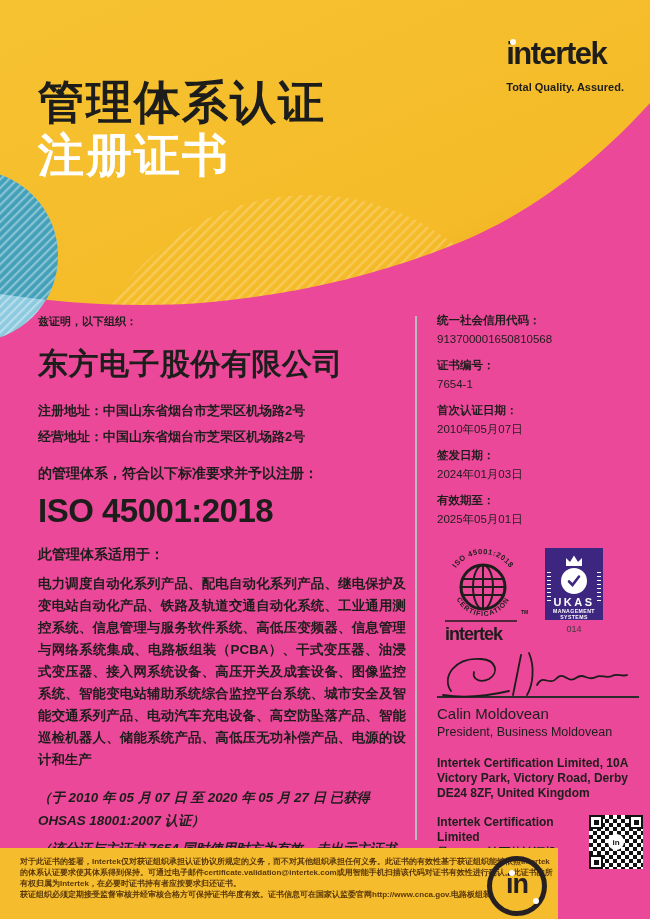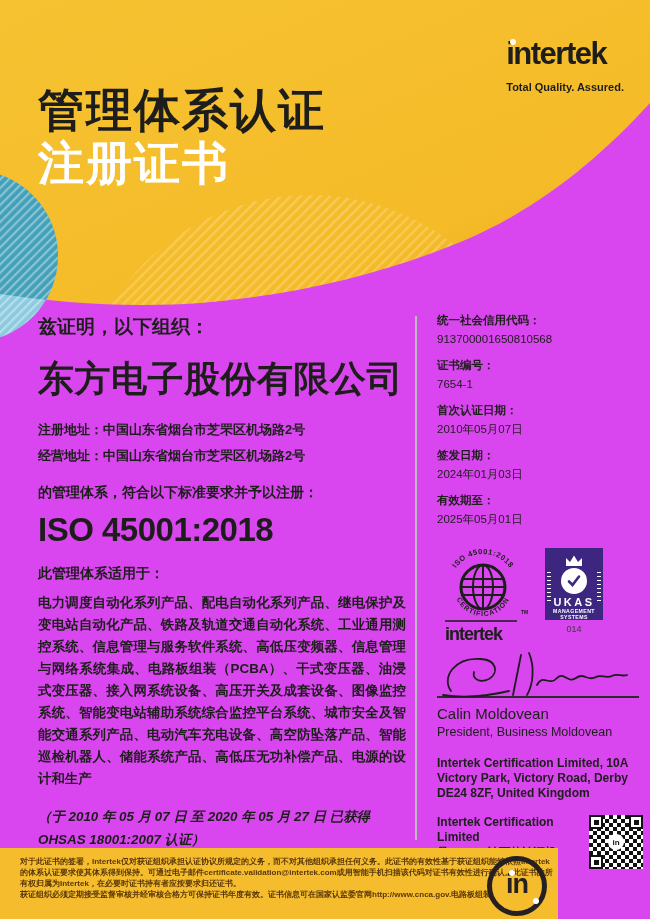--- a/index.html
+++ b/index.html
@@ -1,35 +1,35 @@
 <!DOCTYPE html>
 <html><head>
 <meta charset="utf-8">
 <style>
   * { margin:0; padding:0; box-sizing:border-box; }
   html,body { background:#e8e8e8; }
   body { font-family:"Liberation Sans","DejaVu Sans",sans-serif; color:#1d1d1b; }
-  .page { position:relative; width:650px; height:919px; background:#d946ef; overflow:hidden; margin:0 auto; }
+  .page { position:relative; width:650px; height:919px; background:#ec4899; overflow:hidden; margin:0 auto; }
 
   
   .header-art { position:absolute; top:0; left:0; width:650px; height:340px; }
 
   .brand { position:absolute; top:38px; right:26px; }
   .brand-word { position:relative; font-size:31px; font-weight:700; letter-spacing:-1.5px; color:#1d1d1b; line-height:1; }
   .brand-dot { position:absolute; left:4px; top:1px; width:6px; height:6px; border-radius:50%; background:#fffdf4; }
   .brand-tagline { font-size:11px; font-weight:700; margin-top:12px; color:#1d1d1b; }
 
-  .title { position:absolute; left:38px; top:84px; font-weight:800; font-size:46px; letter-spacing:2px; line-height:1.16; }
+  .title { position:absolute; left:38px; top:76px; font-weight:800; font-size:46px; letter-spacing:2px; line-height:1.16; }
   .title .t1 { color:#1d1d1b; }
   .title .t2 { color:#ffffff; }
 
   
   .col-left { position:absolute; left:38px; top:314px; width:368px; }
-  .intro { font-size:19px; font-weight:700; }
-  .company { font-size:36px; font-weight:800; margin-top:15px; letter-spacing:0.5px; }
+  .intro { font-size:11px; font-weight:700; }
+  .company { font-size:30px; font-weight:800; margin-top:15px; letter-spacing:0.5px; }
   .addr { font-size:13px; font-weight:700; line-height:26px; margin-top:13px; }
   .std-intro { font-size:14px; font-weight:700; margin-top:15px; }
   .iso { font-size:33px; font-weight:800; margin-top:9px; letter-spacing:-0.5px; }
   .scope-label { font-size:14px; font-weight:700; margin-top:16px; }
   .scope { font-size:13.4px; font-weight:600; line-height:22px; margin-top:9px; text-align:justify; }
   .note { font-size:13.4px; font-weight:600; font-style:italic; line-height:23px; }
   .note1 { margin-top:15px; }
   .note2 { margin-top:5px; }
 
   

